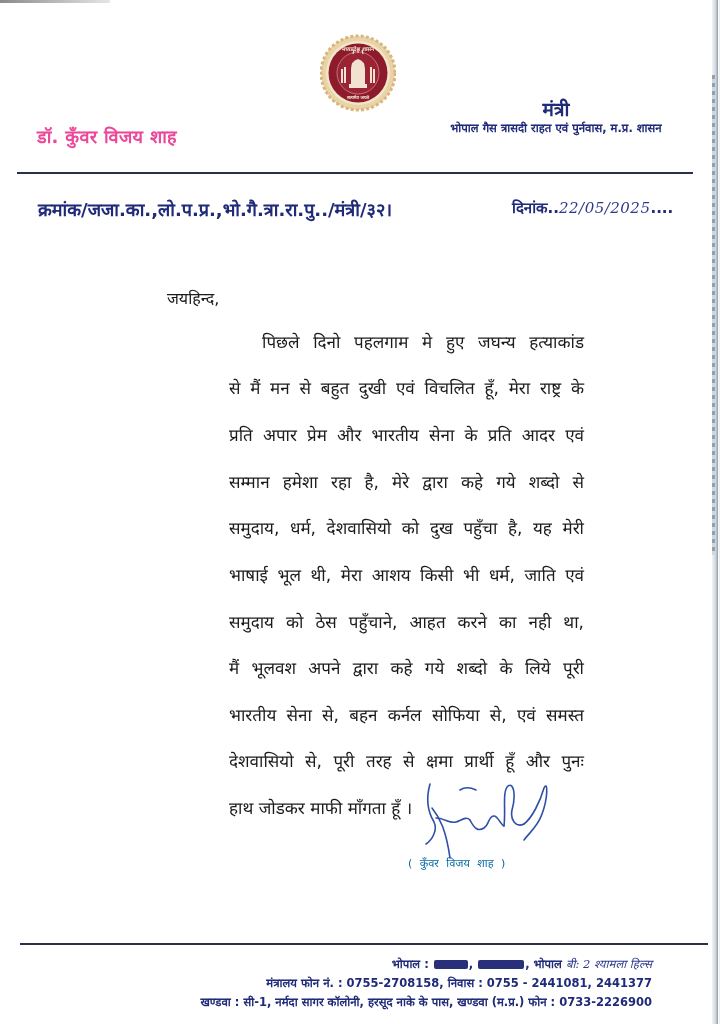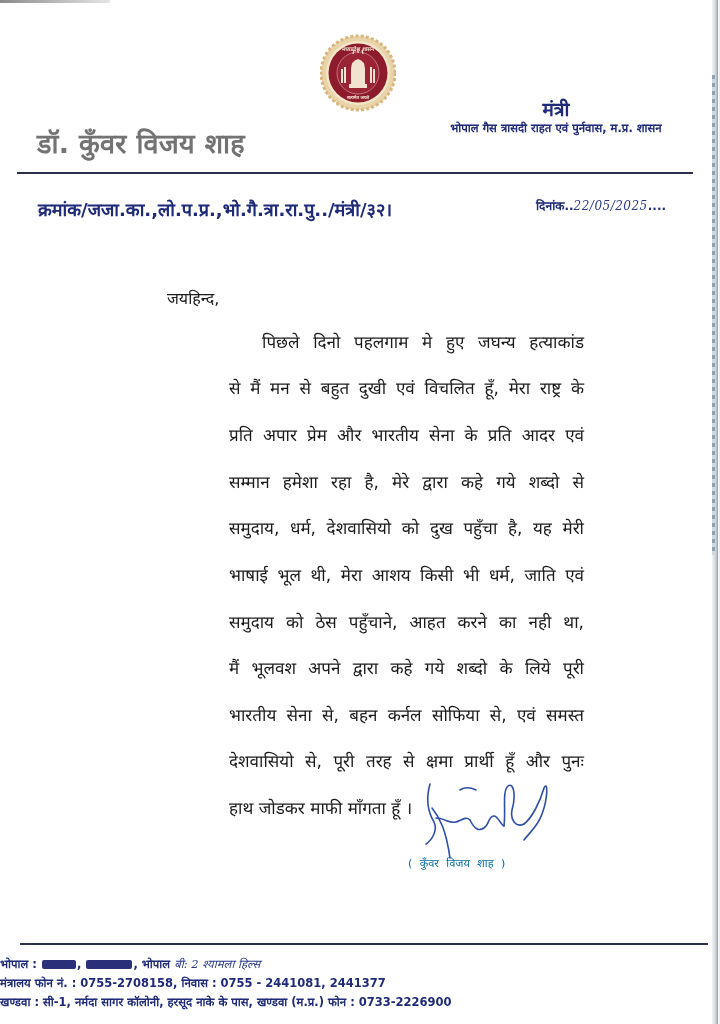--- a/index.html
+++ b/index.html
@@ -21,39 +21,39 @@
     position: absolute; right: 5px; top: 75px; width: 3px; height: 480px;
     background: repeating-linear-gradient(to bottom, #7d8fa0 0 4px, #c9d3dc 4px 8px);
     opacity: 0.8;
   }
   .emblem {
     position: absolute; left: 320px; top: 33px; width: 76px; height: 80px;
   }
   .name-title {
     position: absolute; left: 37px; top: 124px;
     font-family: "DejaVu Sans", sans-serif; font-weight: bold;
-    font-size: 27px; color: #737373; letter-spacing: 0.3px;
+    font-size: 18px; color: #ec4899; letter-spacing: 0.3px;
   }
   .designation-block {
     position: absolute; left: 420px; top: 98px; width: 272px; text-align: center;
     color: #1f2a78; font-weight: bold;
   }
   .designation-block .role { font-size: 19px; line-height: 22px; }
   .designation-block .dept { font-size: 11.5px; line-height: 16px; }
   .rule-top {
     position: absolute; left: 17px; top: 172px; width: 676px; height: 2px;
     background: #2b2f4a;
   }
   .ref-line {
     position: absolute; left: 38px; top: 197px;
     font-size: 18px; font-weight: bold; color: #1f2a78;
   }
   .date-line {
     position: absolute; left: 512px; top: 197px;
-    font-size: 12px; font-weight: bold; color: #1f2a78; margin-left: 24px;
+    font-size: 15px; font-weight: bold; color: #1f2a78;
   }
   .date-line .handwritten {
     font-family: "DejaVu Serif", serif; font-style: italic; font-weight: normal;
     color: #2c3a8a; letter-spacing: 0.5px;
   }
   .greeting {
     position: absolute; left: 167px; top: 287px;
     font-size: 16px; color: #1b1b1b;
   }
   .body-line {
@@ -68,21 +68,21 @@
   }
   .signatory {
     position: absolute; left: 408px; top: 855px;
     font-size: 11px; color: #0369a1; word-spacing: 4px;
   }
   .rule-bottom {
     position: absolute; left: 20px; top: 943px; width: 688px; height: 2px;
     background: #2b2f4a;
   }
   .footer-line {
-    position: absolute; left: 0; width: 652px; text-align: left;
+    position: absolute; left: 0; width: 652px; text-align: right;
     font-size: 11.5px; font-weight: bold; color: #1f2a78; white-space: nowrap;
   }
   .redact {
     display: inline-block; height: 9px; background: #2a2f7a; border-radius: 2px;
     vertical-align: middle; margin: 0 1px;
   }
   .footer-hand {
     font-family: "DejaVu Serif", serif; font-style: italic; font-weight: normal;
     color: #2c3a8a;
   }

